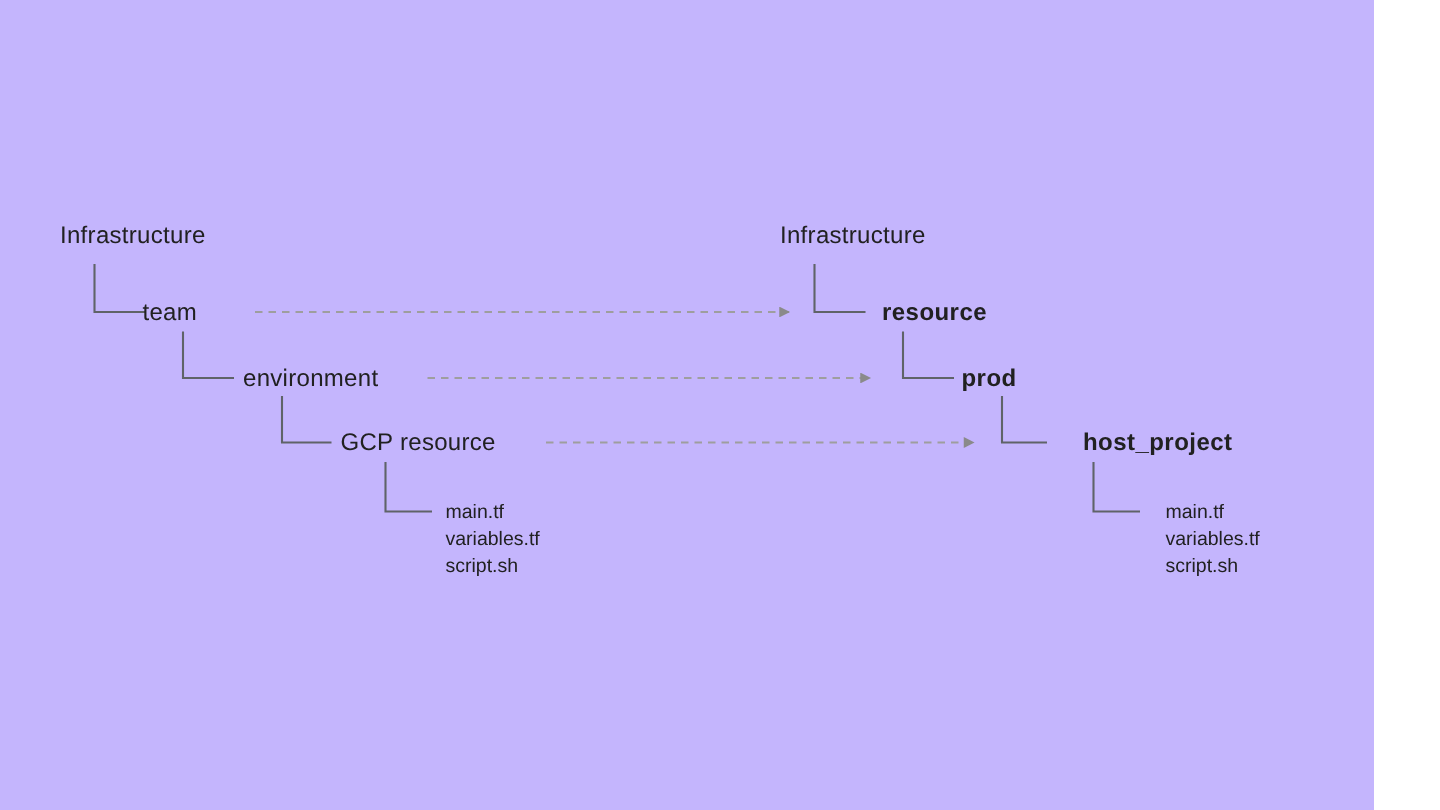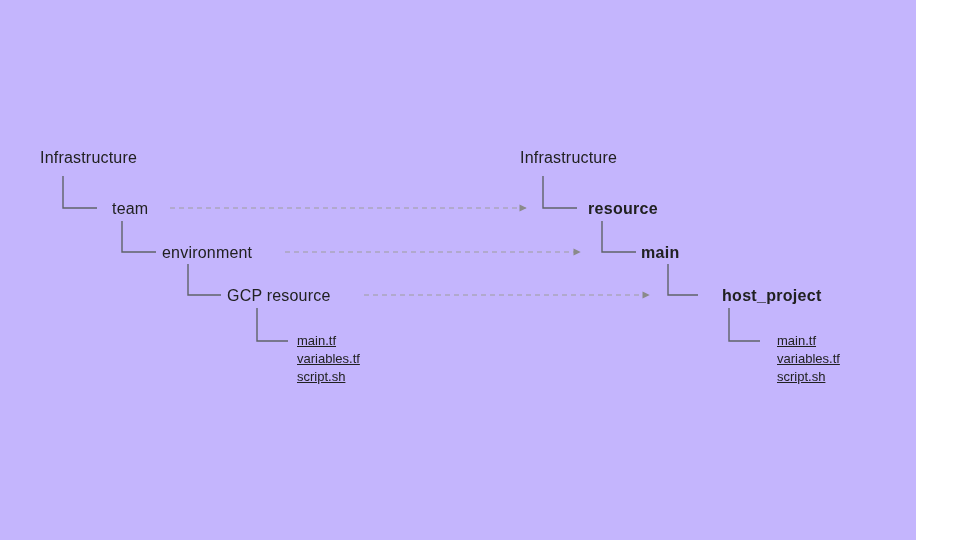--- a/index.html
+++ b/index.html
@@ -26,21 +26,21 @@
     color: #212121;
     white-space: nowrap;
   }
   .label.bold { font-weight: 700; letter-spacing: 0.3px; }
   .file-list {
     position: absolute;
     font-size: 13px;
     line-height: 18px;
     color: #212121;
   }
-  .file-list div { white-space: nowrap; text-decoration: underline; }
+  .file-list div { white-space: nowrap; }
 </style>
 </head>
 <body>
 
 <div class="canvas">
 
   <svg class="lines" viewBox="0 0 960 540">
     <defs>
       <marker id="arrowhead" viewBox="0 0 10 10" refX="9" refY="5" markerWidth="7" markerHeight="6" orient="auto">
         <path d="M0,0 L10,5 L0,10 z" fill="#8a8a8a"></path>
@@ -62,32 +62,32 @@
     </g>
 
     <g stroke="#9e9e9e" stroke-width="1.2" stroke-dasharray="5 4" fill="none">
       <line x1="170" y1="208" x2="526" y2="208" marker-end="url(#arrowhead)"></line>
       <line x1="285" y1="252" x2="580" y2="252" marker-end="url(#arrowhead)"></line>
       <line x1="364" y1="295" x2="649" y2="295" marker-end="url(#arrowhead)"></line>
     </g>
   </svg>
 
   <div class="label" style="left:40px; top:148px;">Infrastructure</div>
-  <div class="label" style="left:112px; top:199px;text-align:center;">team</div>
+  <div class="label" style="left:95px; top:199px;text-align:center;">team</div>
   <div class="label" style="left:162px; top:243px;text-align:center;">environment</div>
   <div class="label" style="left:227px; top:286px;">GCP resource</div>
   <div class="file-list" style="left:297px; top:332px;">
     <div>main.tf</div>
     <div>variables.tf</div>
     <div>script.sh</div>
   </div>
 
   <div class="label" style="left:520px; top:148px;">Infrastructure</div>
   <div class="label bold" style="left:588px; top:199px;">resource</div>
-  <div class="label bold" style="left:641px; top:243px;">main</div>
+  <div class="label bold" style="left:641px; top:243px;">prod</div>
   <div class="label bold" style="left:722px; top:286px;">host_project</div>
   <div class="file-list" style="left:777px; top:332px;">
     <div>main.tf</div>
     <div>variables.tf</div>
     <div>script.sh</div>
   </div>
 
 </div>
 
 </body></html>

